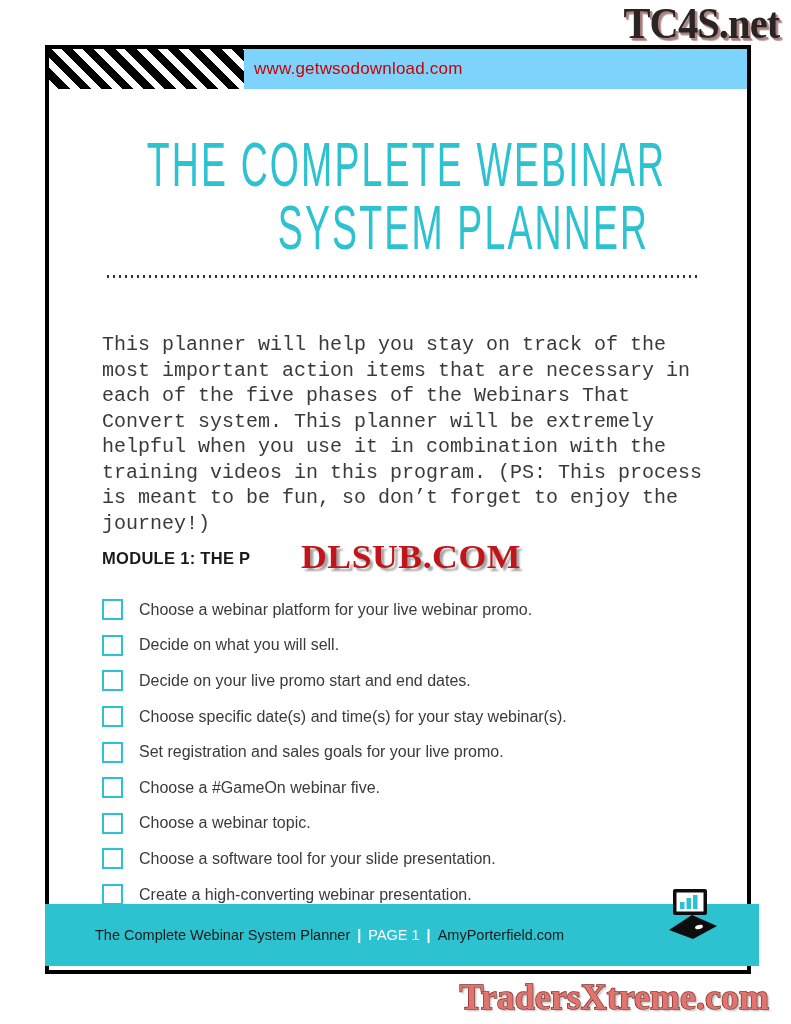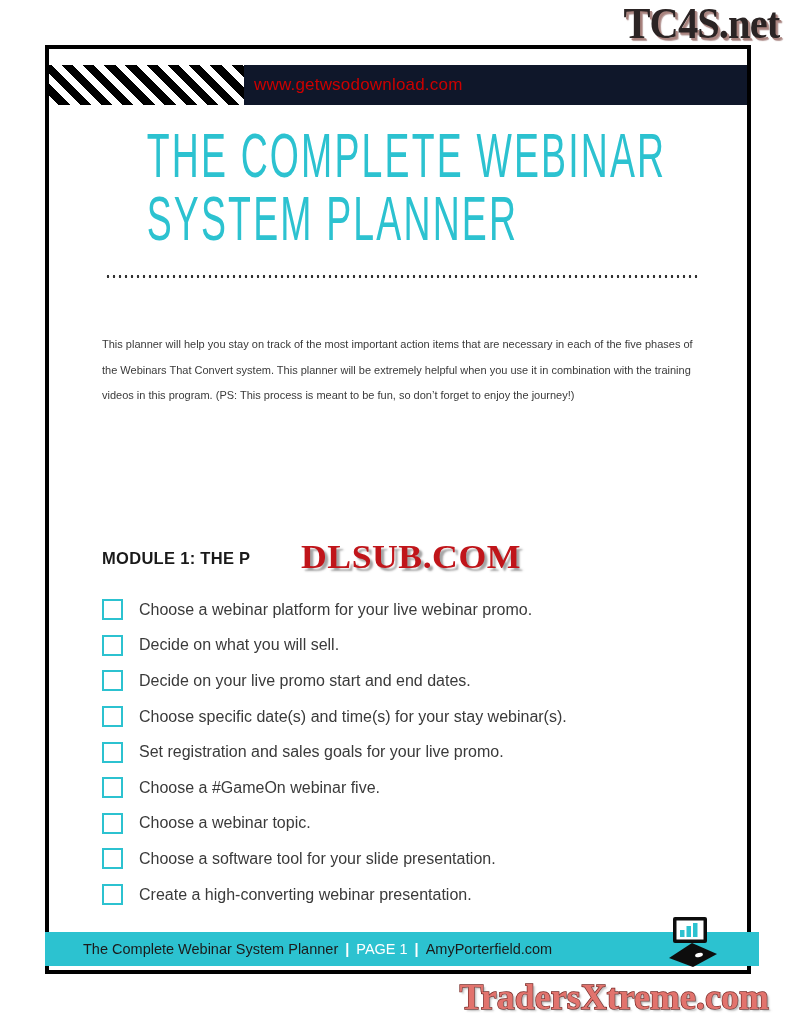--- a/index.html
+++ b/index.html
@@ -39,24 +39,24 @@
     height: 929px;
     border: 4px solid #000000;
     background: #ffffff;
     z-index: 10;
   }
 
   
   .header-band {
     position: absolute;
     left: 0;
-    top: 16px;
+    top: 0;
     width: 100%;
     height: 40px;
-    background: #0f172a;
+    background: #7dd3fc;
     overflow: hidden;
   }
   .stripes {
     position: absolute;
     left: 0;
     top: 0;
     width: 195px;
     height: 100%;
     background-image: repeating-linear-gradient(
        45deg,
@@ -71,23 +71,23 @@
     color: #cc0000;
     font-size: 17px;
     letter-spacing: .2px;
     white-space: nowrap;
   }
 
   
   .title-wrap {
     position: absolute;
     left: 0;
-    top: 75px;
+    top: 84px;
     width: 100%;
-    text-align: left;
+    text-align: right;
   }
   .title-line {
     color: #2cc2d0;
     font-family: "Liberation Sans", sans-serif;
     font-weight: normal;
     font-size: 52px;
     line-height: 1.22;
     letter-spacing: 3px;
     transform: scaleX(.72) scaleY(1.22);
     transform-origin: center center;
@@ -104,23 +104,24 @@
     background-size: 6px 3px;
     background-repeat: repeat-x;
   }
 
   
   .intro {
     position: absolute;
     left: 53px;
     top: 283px;
     width: 604px;
-    font-size: 11px;
+    font-size: 20px;
     line-height: 25.5px;
     color: #3a3a3a;
+    font-family: Liberation Mono, monospace;
   }
 
   
   .module-heading {
     position: absolute;
     left: 53px;
     top: 500px;
     font-size: 16.5px;
     font-weight: bold;
     color: #1a1a1a;
@@ -155,25 +156,26 @@
     line-height: 1;
     white-space: nowrap;
   }
 
   
   .footer-bar {
     position: absolute;
     left: -4px;
     bottom: 4px;
     width: 714px;
-    height: 34px;
+    height: 62px;
     background: #2cc2d0;
     display: flex;
     align-items: center;
     z-index: 12;
+    padding-left: 12px;
   }
   .footer-text {
     margin-left: 38px;
     font-size: 14.5px;
     color: #1b1b1b;
     white-space: nowrap;
     display: flex;
     align-items: baseline;
     gap: 7px;
   }

